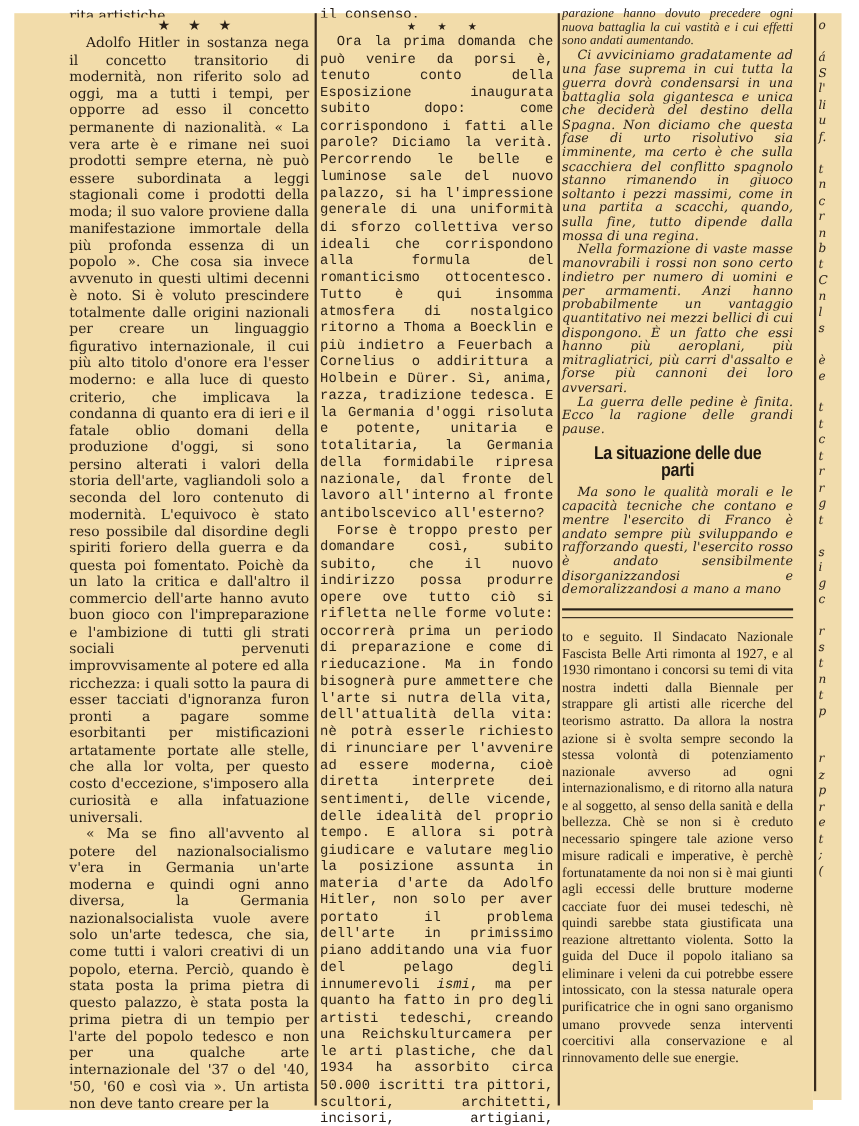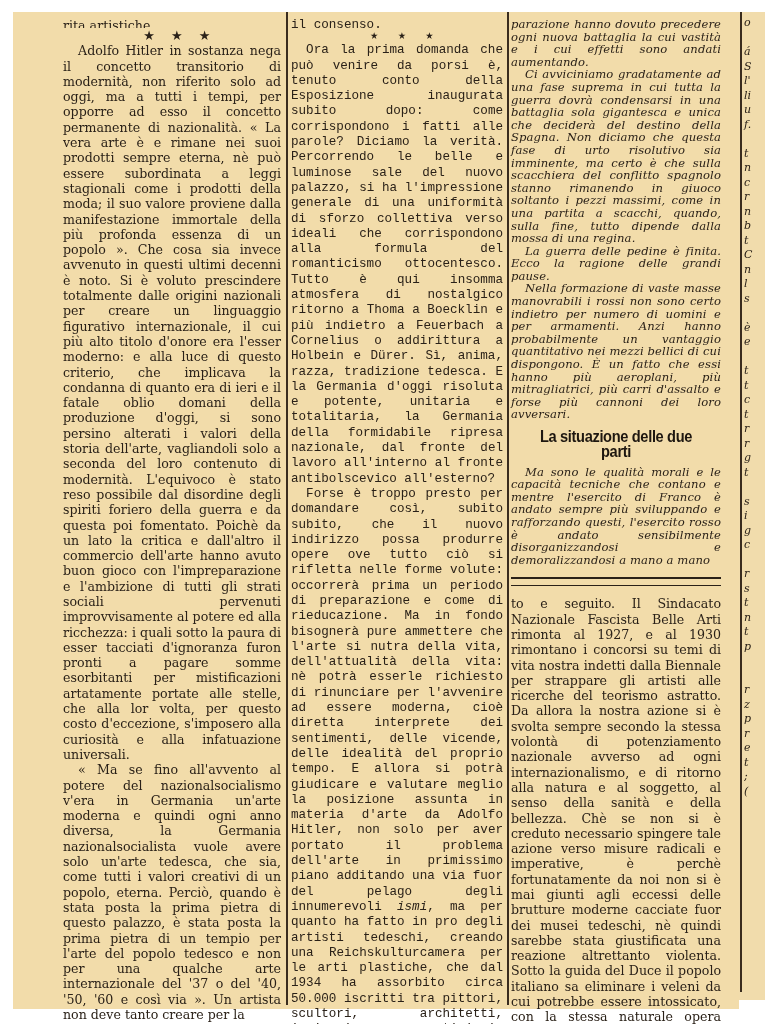--- a/index.html
+++ b/index.html
@@ -10,24 +10,24 @@
   .paper {
     position:absolute; left:13px; top:12px; width:726px; height:997px;
     background:#f2dcaa;
   }
   .paper-right-strip {
     position:absolute; left:739px; top:12px; width:26px; height:988px;
     background:#f1dcac;
   }
   .col {
     position:absolute; color:#2a2118; font-size:12.6px; line-height:15.3px;
-    text-align:justify; hyphens:manual;margin-top:12px;
+    text-align:justify; hyphens:manual;
   }
   .col p { margin:0; text-indent:1.2em; }
-  .col p.noindent { text-indent:0; }
+  .col p.noindent { text-indent:0;font-family:Liberation Serif, serif; }
   .col1 { left:63px; top:6px; width:218px; }
   .col2 { left:291px; top:6px; width:212px;font-family:Liberation Mono, monospace; }
   .col3 { left:511px; top:6px; width:210px; }
   .col3 .italic { font-style:italic; font-size:11.6px; line-height:12.6px; letter-spacing:0.1px; }
   .cut { height:10px; overflow:hidden; line-height:15px; color:#2a2118; text-indent:0 !important; }
   .stars { text-align:center; font-size:13px; letter-spacing:6px; margin:3px 0 1px 0; text-indent:0; }
   .rule-v {
     position:absolute; width:1.5px; background:#3a2c1e;
   }
   .section-title {
@@ -63,22 +63,22 @@
   <p>Ora la prima domanda che può venire da porsi è, tenuto conto della Esposizione inaugurata subito dopo: come corrispondono i fatti alle parole? Diciamo la verità. Percorrendo le belle e luminose sale del nuovo palazzo, si ha l'impressione generale di una uniformità di sforzo collettiva verso ideali che corrispondono alla formula del romanticismo ottocentesco. Tutto è qui insomma atmosfera di nostalgico ritorno a Thoma a Boecklin e più indietro a Feuerbach a Cornelius o addirittura a Holbein e Dürer. Sì, anima, razza, tradizione tedesca. E la Germania d'oggi risoluta e potente, unitaria e totalitaria, la Germania della formidabile ripresa nazionale, dal fronte del lavoro all'interno al fronte antibolscevico all'esterno?</p>
   <p><span>Forse è troppo presto per domandare così, subito subito, che il nuovo indirizzo possa produrre opere ove tutto ciò si rifletta nelle forme volute: occorrerà prima un periodo di preparazione e come di rieducazione. Ma in fondo bisognerà pure ammettere che l'arte si nutra della vita, dell'attualità della vita: nè potrà esserle richiesto di rinunciare per l'avvenire ad essere moderna, cioè diretta interprete dei sentimenti, delle vicende, delle idealità del proprio tempo. E allora si potrà giudicare e valutare meglio la posizione assunta in materia d'arte da Adolfo Hitler, non solo per aver portato il problema dell'arte in primissimo piano additando una via fuor del pelago degli innumerevoli</span> <i>ismi</i><span>, ma per quanto ha fatto in pro degli artisti tedeschi, creando una Reichskulturcamera per le arti plastiche, che dal 1934 ha assorbito circa 50.000 iscritti tra pittori, scultori, architetti, incisori, artigiani, commercianti d'arte e che soltanto nell'anno decorso ha distribuito per 6 milioni di lavori.</span></p>
 </div>
 
 <div class="rule-v" style="left:507px; top:12px; height:993px;"></div>
 
 <div class="col col3">
   <div class="italic">
     <p class="noindent">parazione hanno dovuto precedere ogni nuova battaglia la cui vastità e i cui effetti sono andati aumentando.</p>
     <p>Ci avviciniamo gradatamente ad una fase suprema in cui tutta la guerra dovrà condensarsi in una battaglia sola gigantesca e unica che deciderà del destino della Spagna. Non diciamo che questa fase di urto risolutivo sia imminente, ma certo è che sulla scacchiera del conflitto spagnolo stanno rimanendo in giuoco soltanto i pezzi massimi, come in una partita a scacchi, quando, sulla fine, tutto dipende dalla mossa di una regina.</p>
+    <p>Nella formazione di vaste masse manovrabili i rossi non sono certo indietro per numero di uomini e per armamenti. Anzi hanno probabilmente un vantaggio quantitativo nei mezzi bellici di cui dispongono. È un fatto che essi hanno più aeroplani, più mitragliatrici, più carri d'assalto e forse più cannoni dei loro avversari.</p>
     <p>La guerra delle pedine è finita. Ecco la ragione delle grandi pause.</p>
-    <p>Nella formazione di vaste masse manovrabili i rossi non sono certo indietro per numero di uomini e per armamenti. Anzi hanno probabilmente un vantaggio quantitativo nei mezzi bellici di cui dispongono. È un fatto che essi hanno più aeroplani, più mitragliatrici, più carri d'assalto e forse più cannoni dei loro avversari.</p>
   </div>
   <div class="section-title">La situazione delle due parti</div>
   <div class="italic">
     <p>Ma sono le qualità morali e le capacità tecniche che contano e mentre l'esercito di Franco è andato sempre più sviluppando e rafforzando questi, l'esercito rosso è andato sensibilmente disorganizzandosi e demoralizzandosi a mano a mano</p>
   </div>
   <div class="double-rule"></div>
   <p class="noindent">to e seguito. Il Sindacato Nazionale Fascista Belle Arti rimonta al 1927, e al 1930 rimontano i concorsi su temi di vita nostra indetti dalla Biennale per strappare gli artisti alle ricerche del teorismo astratto. Da allora la nostra azione si è svolta sempre secondo la stessa volontà di potenziamento nazionale avverso ad ogni internazionalismo, e di ritorno alla natura e al soggetto, al senso della sanità e della bellezza. Chè se non si è creduto necessario spingere tale azione verso misure radicali e imperative, è perchè fortunatamente da noi non si è mai giunti agli eccessi delle brutture moderne cacciate fuor dei musei tedeschi, nè quindi sarebbe stata giustificata una reazione altrettanto violenta. Sotto la guida del Duce il popolo italiano sa eliminare i veleni da cui potrebbe essere intossicato, con la stessa naturale opera purificatrice che in ogni sano organismo umano provvede senza interventi coercitivi alla conservazione e al rinnovamento delle sue energie.</p>
 
 </div>
 

